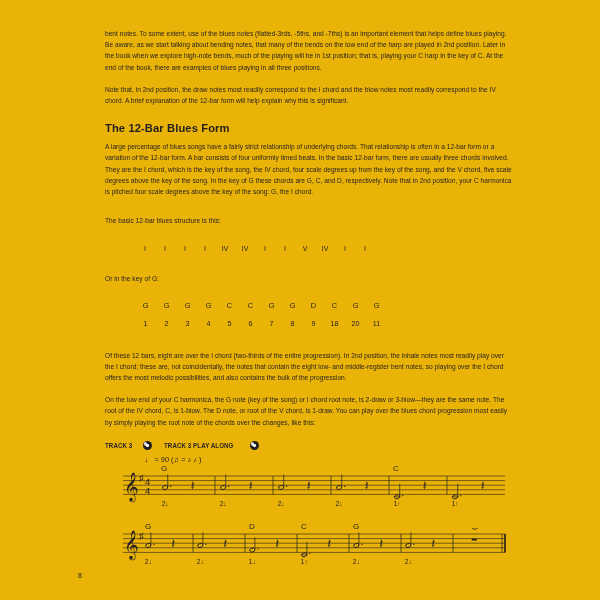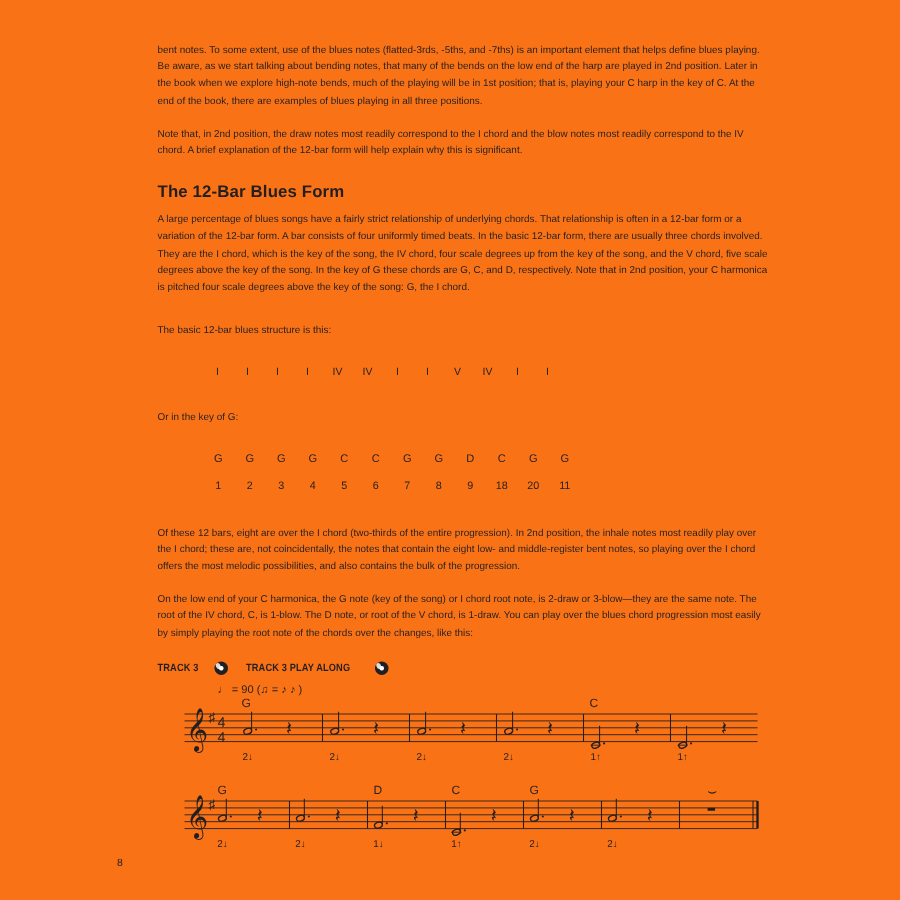--- a/index.html
+++ b/index.html
@@ -13,21 +13,21 @@
     font-family: "Liberation Sans", sans-serif;
     color: #231f20;
     overflow: hidden;
     position: relative;
   }
   .page {
     position: absolute;
     left: 0; top: 0;
     width: 600px;
     height: 600px;
-    background: #f97316;
+    background: #eab308;
   }
   .content {
     position: absolute;
     left: 105px;
     top: 28px;
     width: 408px;
   }
   p.body {
     font-size: 6.6px;
     line-height: 11.2px;

